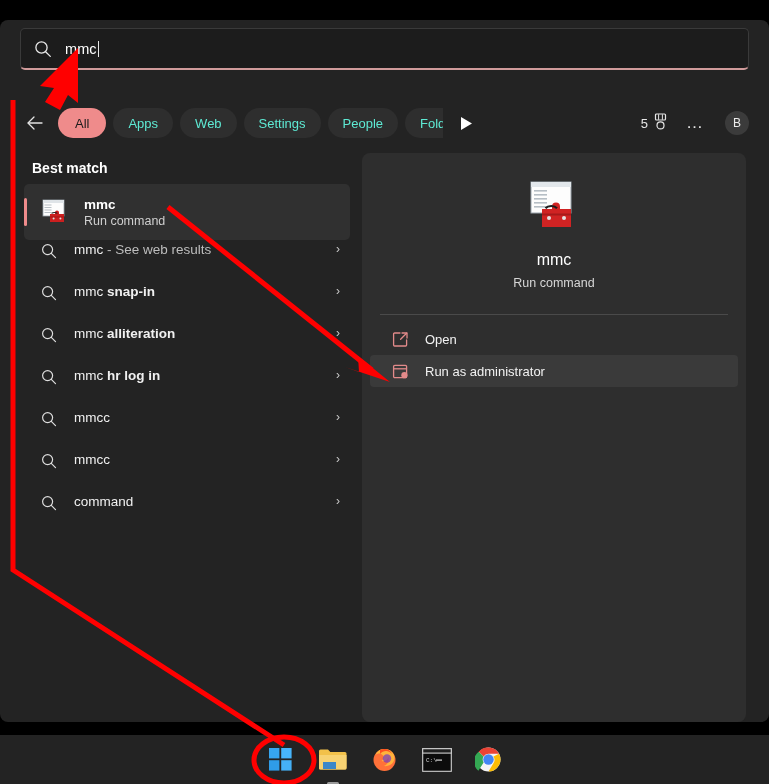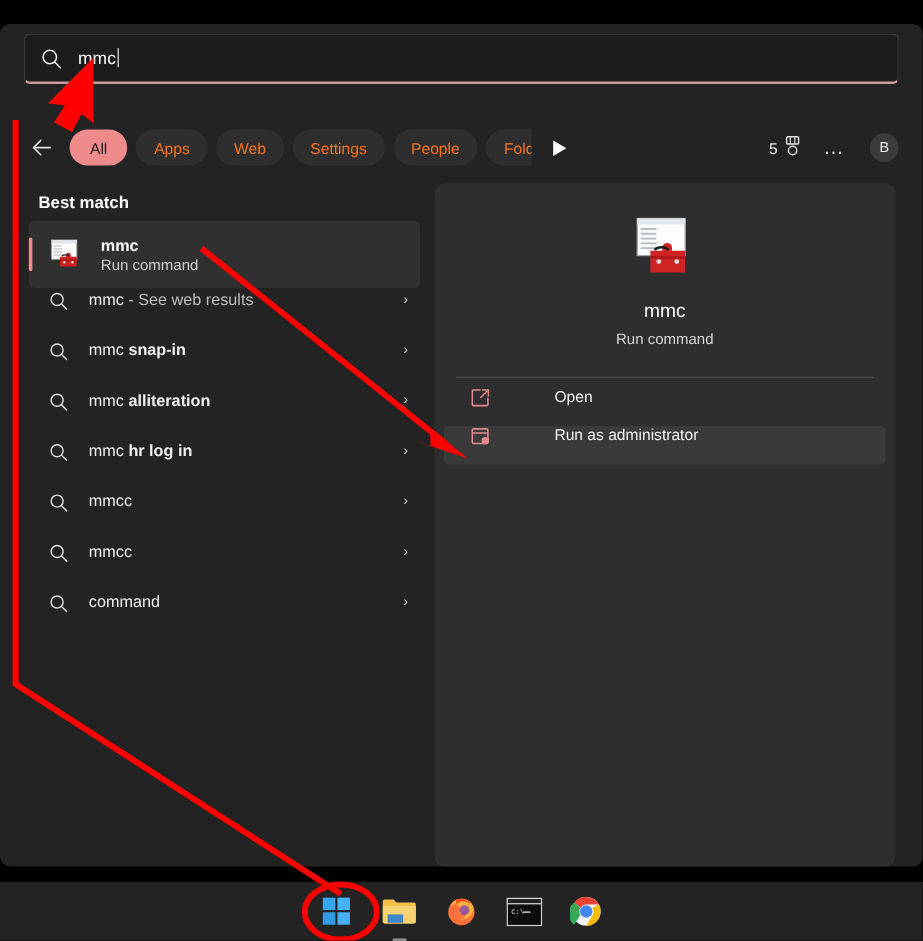--- a/index.html
+++ b/index.html
@@ -48,21 +48,21 @@
     display: flex; align-items: center;
   }
   .backbtn {
     width: 30px; height: 30px; flex:0 0 30px;
     display:flex; align-items:center; justify-content:center;
     margin-right: 8px; border-radius:4px;
   }
   .pill {
     height: 30px; border-radius: 16px;
     background: #2e2e2e;
-    color: #f97316; font-size: 13px;
+    color: #5eead4; font-size: 13px;
     display: flex; align-items: center; justify-content: center;
     padding: 0 15px; margin-right: 7px;
     white-space: nowrap;
   }
   .pill.active { background: #ef8b8b; color: #1b1b1b; padding: 0 17px; }
   .pill.clipped { overflow: hidden; max-width: 38px; padding-left:15px; padding-right:0;
                   justify-content: flex-start; border-radius:16px 0 0 16px; margin-right:0;}
   .more-play { margin-left: 12px; width:22px; height:22px; display:flex;align-items:center;justify-content:center;}
   .tabrow-right { margin-left: auto; display:flex; align-items:center; gap: 0; }
   .rewards { display:flex; align-items:center; color:#e6e6e6; font-size:13px; gap:5px; margin-right:18px;}
@@ -116,21 +116,21 @@
     background: #2e2e2e;
     border-radius: 8px;
   }
   .app-hero { padding-top: 24px; text-align: center; }
   .hero-icon { width: 60px; height: 60px; margin: 0 auto 14px; }
   .hero-name { color: #ffffff; font-size: 16px; margin-bottom: 7px; }
   .hero-sub { color: #d6d6d6; font-size: 12.5px; }
   .divider { height: 1px; background: #4a4a4a; margin: 24px 18px 8px; }
   .action {
     height: 32px; margin: 0 8px; border-radius: 4px;
-    display: flex; align-items: flex-start; padding-left: 22px; gap: 37px;
+    display: flex; align-items: center; padding-left: 22px;
   }
   .action.hovered { background: #3a3a3a; }
   .act-icon { width: 17px; height: 17px; flex: 0 0 17px; margin-right: 16px; }
   .act-label { color: #f2f2f2; font-size: 13px; }
 
   
   .taskbar {
     position: absolute; left: 0; bottom: 0;
     width: 769px; height: 49px;
     background: #232323;

